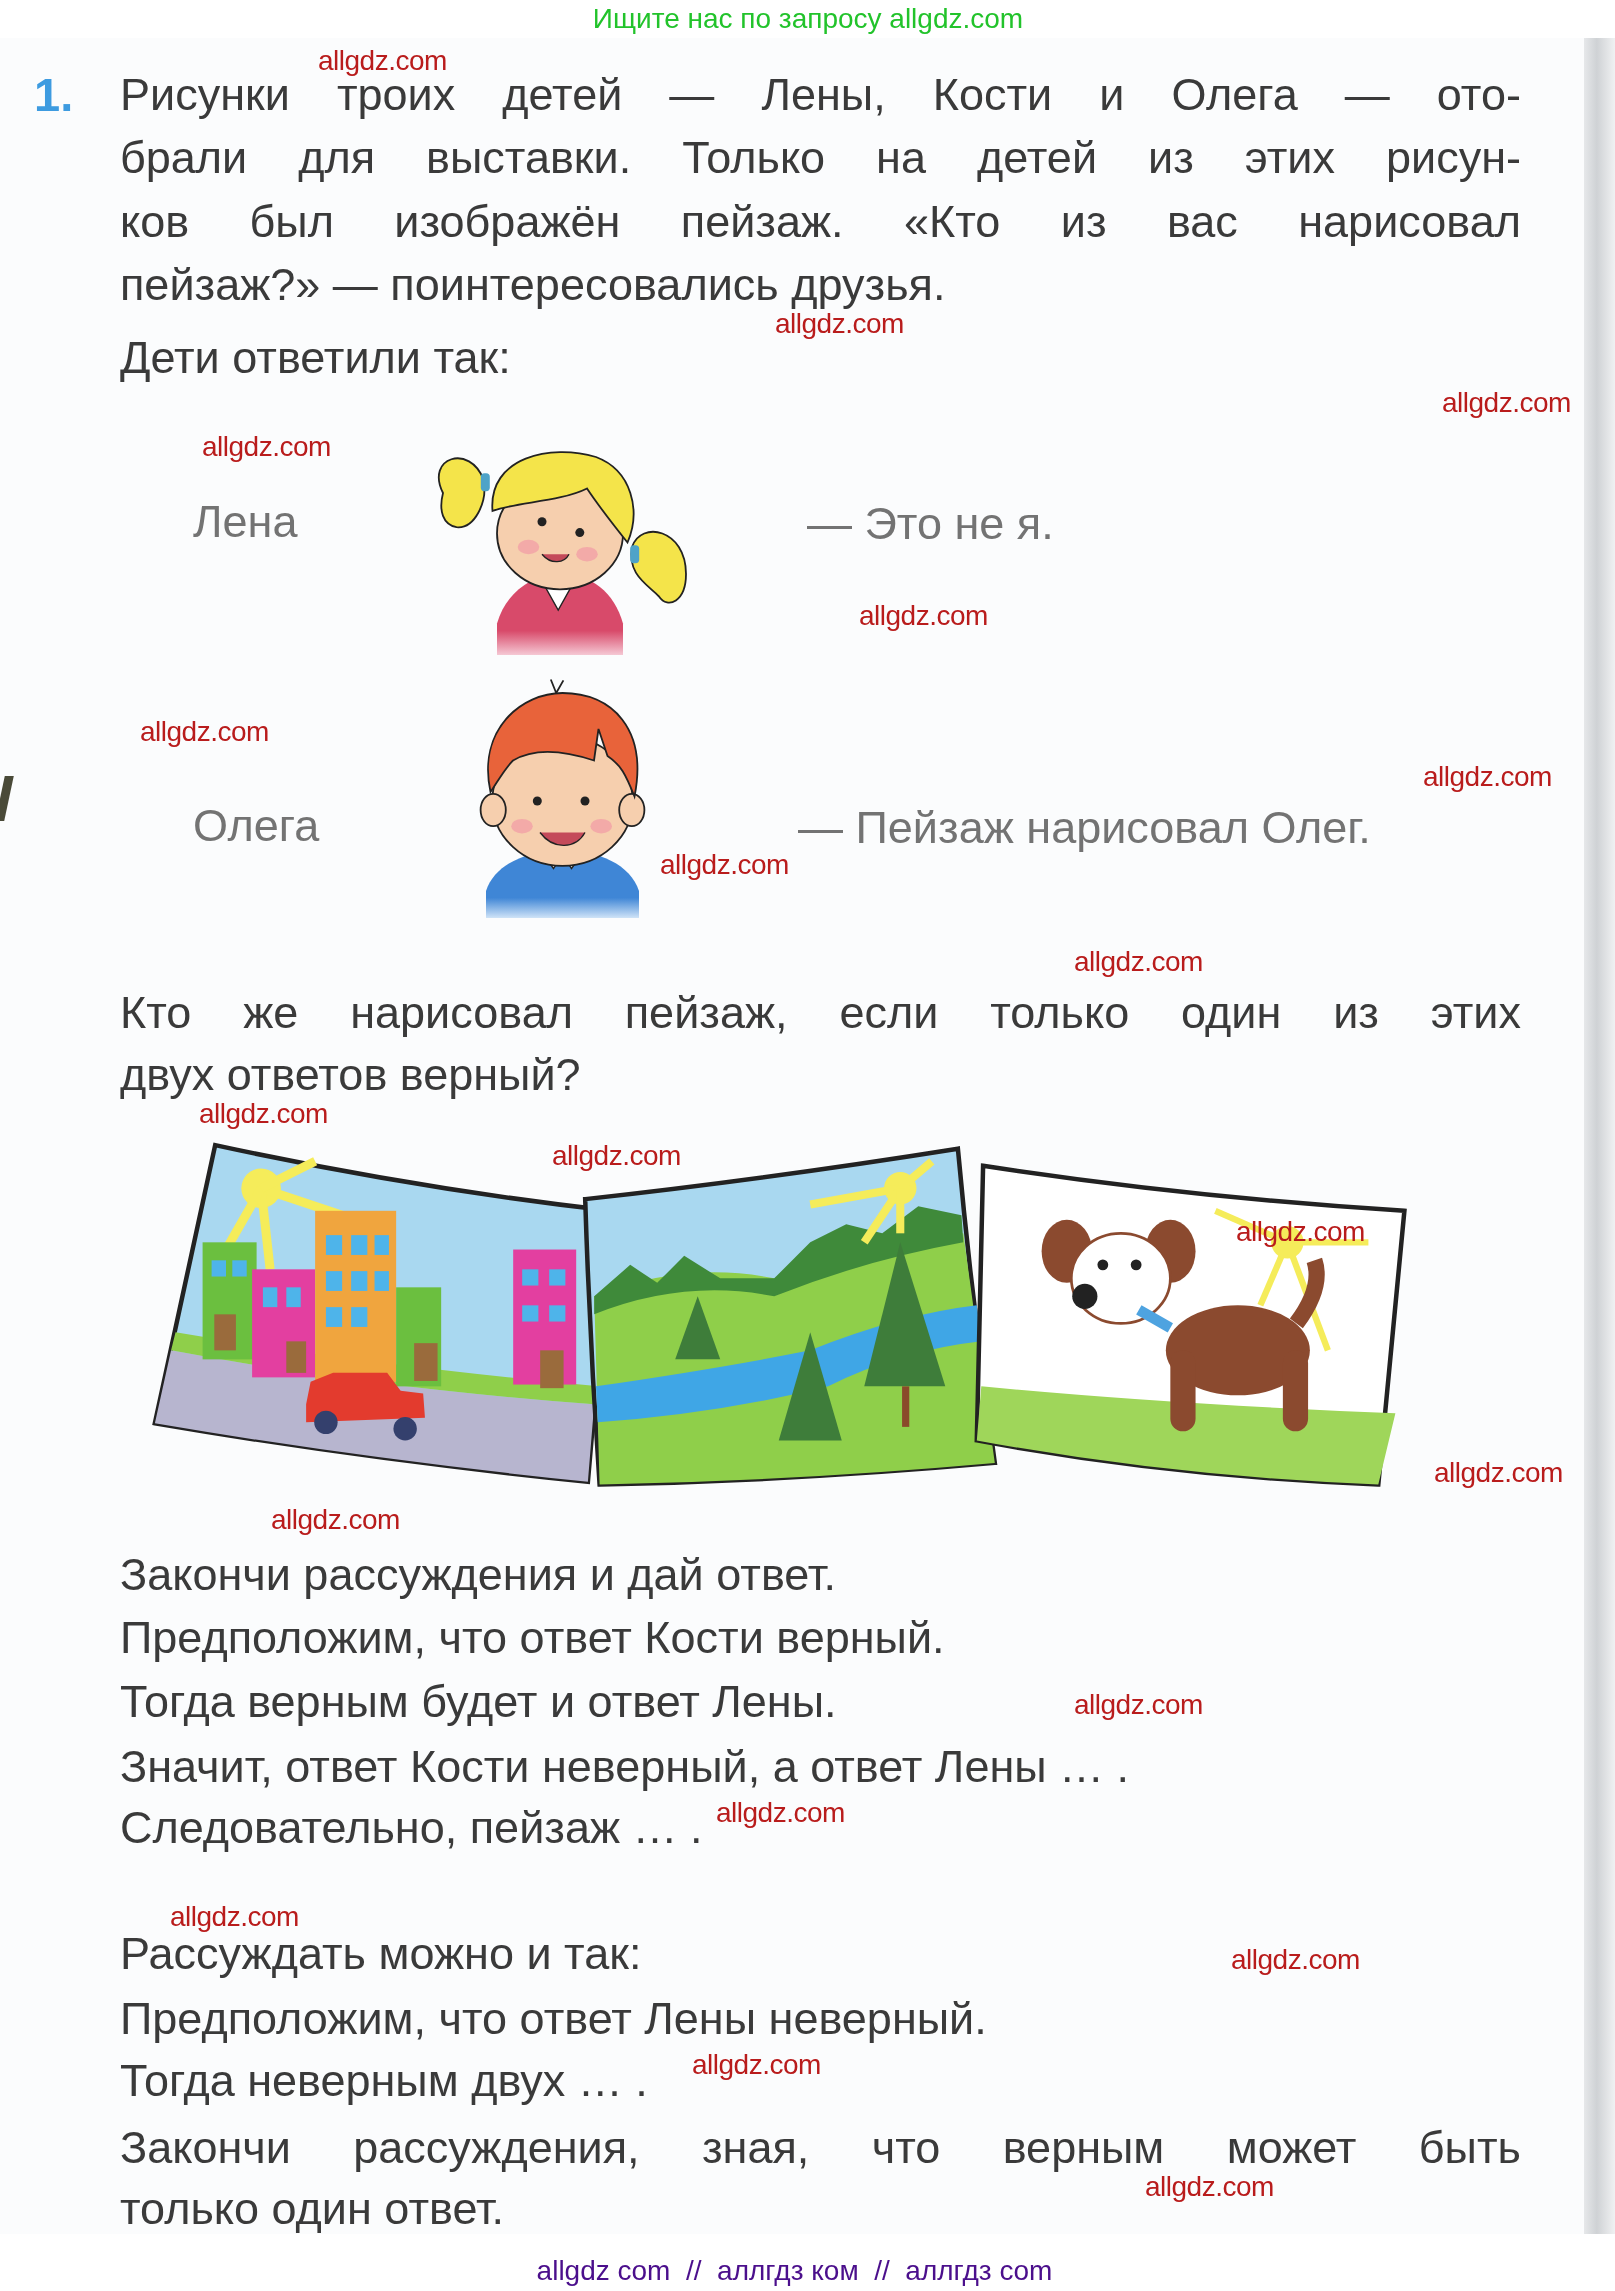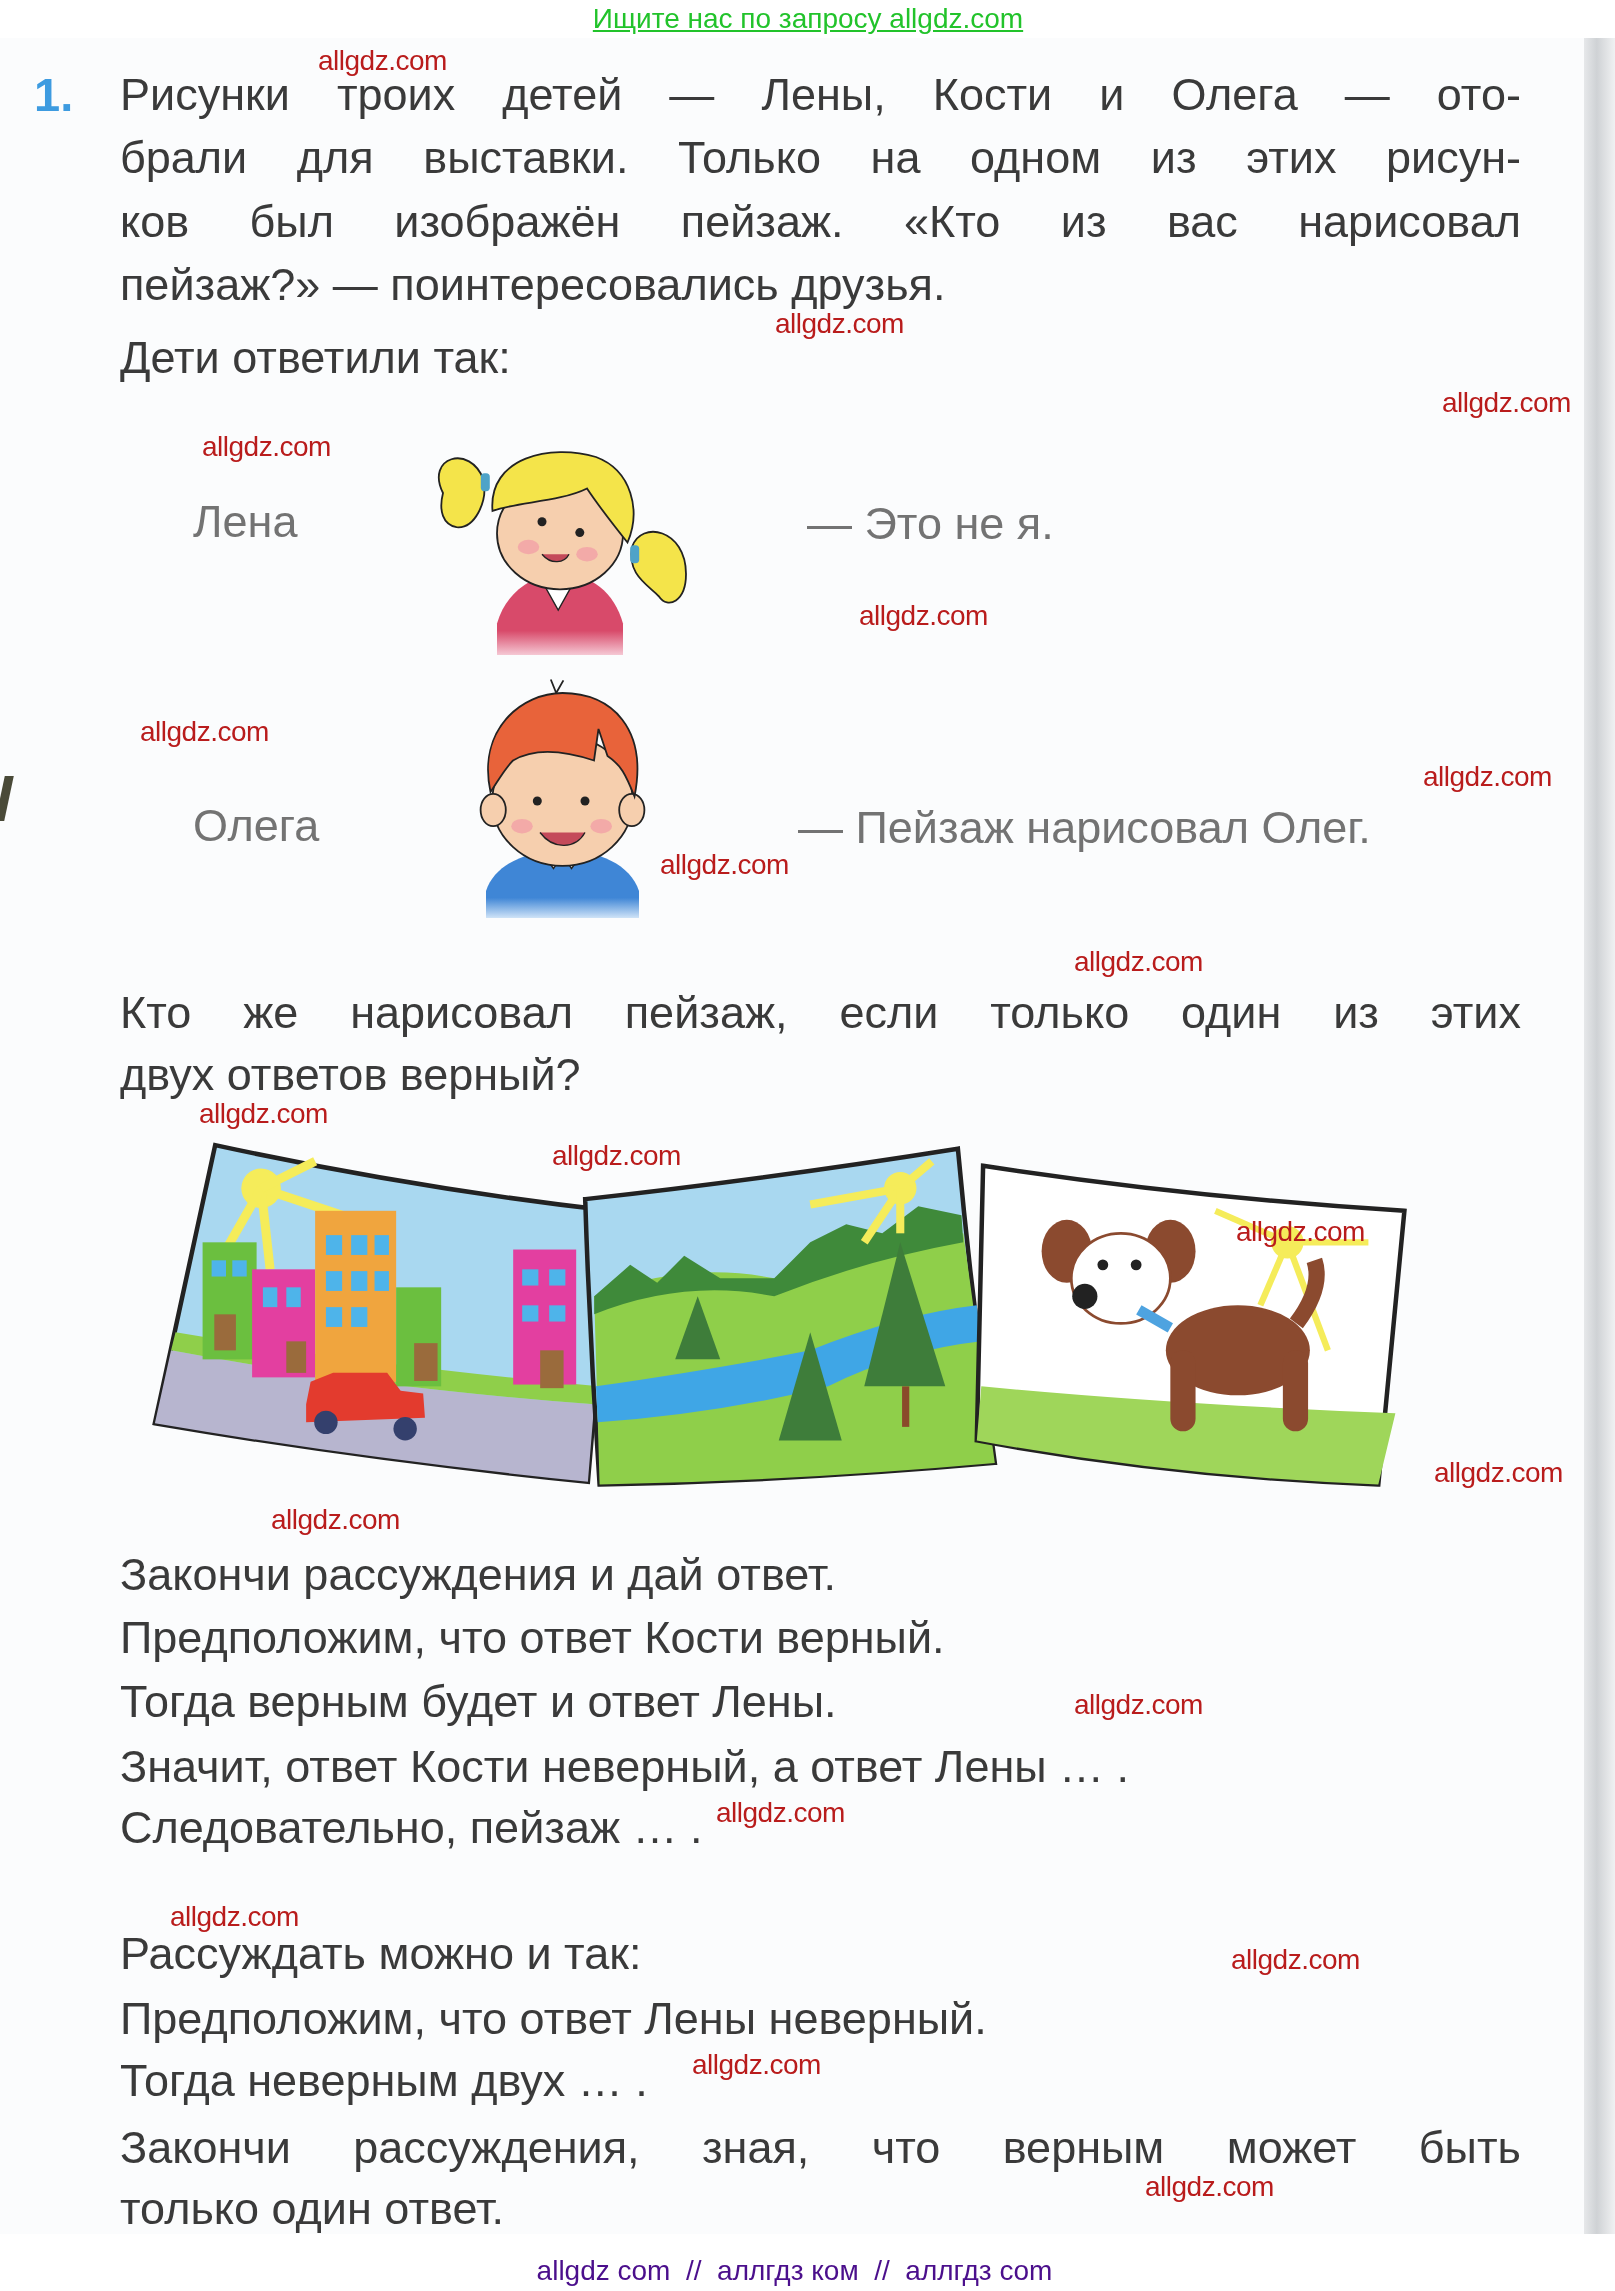--- a/index.html
+++ b/index.html
@@ -4,21 +4,21 @@
 <style>
   html, body { margin: 0; padding: 0; background: #ffffff; }
   body { width: 1616px; height: 2292px; position: relative; overflow: hidden;
          font-family: "Liberation Sans", sans-serif; }
   .page { position: absolute; left: 0; top: 38px; width: 1584px; height: 2196px;
           background: #fbfcfd; }
   .gutter { position: absolute; left: 1584px; top: 38px; width: 31.5px; height: 2196px;
             background: linear-gradient(to right, #e6e8ea, #cfd2d5 40%, #f2f3f4); }
   .top-banner { position: absolute; left: 0; top: 0; width: 1616px; height: 38px;
                 background: #ffffff; text-align: center; color: #22c32b;
-                font-size: 28px; line-height: 38px; text-decoration: underline; }
+                font-size: 28px; line-height: 38px; }
   .bottom-banner { position: absolute; left: 0; top: 2250px; width: 1589px; height: 41px;
                    background: #ffffff; text-align: center; color: #4b0f8c;
                    font-size: 28px; line-height: 41px; }
   .ex-num { position: absolute; left: 34px; top: 68px; color: #3d9be0; font-weight: bold;
             font-size: 47px; line-height: 54px; }
   .line { position: absolute; left: 120px; color: #3a3a3a; font-size: 45px;
           line-height: 54px; white-space: nowrap; }
   .just { width: 1401px; text-align: justify; text-align-last: justify; white-space: normal; }
   .speaker { position: absolute; color: #737373; font-size: 45px; line-height: 54px; white-space: nowrap; }
   .wm { position: absolute; color: #b91c1c; font-size: 28px; line-height: 31px; white-space: nowrap;
@@ -32,21 +32,21 @@
 
 <div class="top-banner">Ищите нас по запросу allgdz.com</div>
 
 <div class="page"></div>
 <div class="gutter"></div>
 <div class="stray"></div>
 
 <div class="ex-num">1.</div>
 
 <div class="line just" style="top:68px">Рисунки троих детей — Лены, Кости и Олега — ото-</div>
-<div class="line just" style="top:131px">брали для выставки. Только на одном из этих рисун-</div>
+<div class="line just" style="top:131px">брали для выставки. Только на детей из этих рисун-</div>
 <div class="line just" style="top:195px">ков был изображён пейзаж. «Кто из вас нарисовал</div>
 <div class="line" style="top:258px">пейзаж?» — поинтересовались друзья.</div>
 
 <div class="line" style="top:331px">Дети ответили так:</div>
 
 <div class="speaker" style="left:193px; top:495px">Лена</div>
 <svg class="art" style="left:416px; top:439px" width="288" height="216" viewBox="0 0 320 240">
   <defs>
     <linearGradient id="shirtG" x1="0" y1="0" x2="0" y2="1">
       <stop offset="0.7" stop-color="#d84a6a"></stop>

